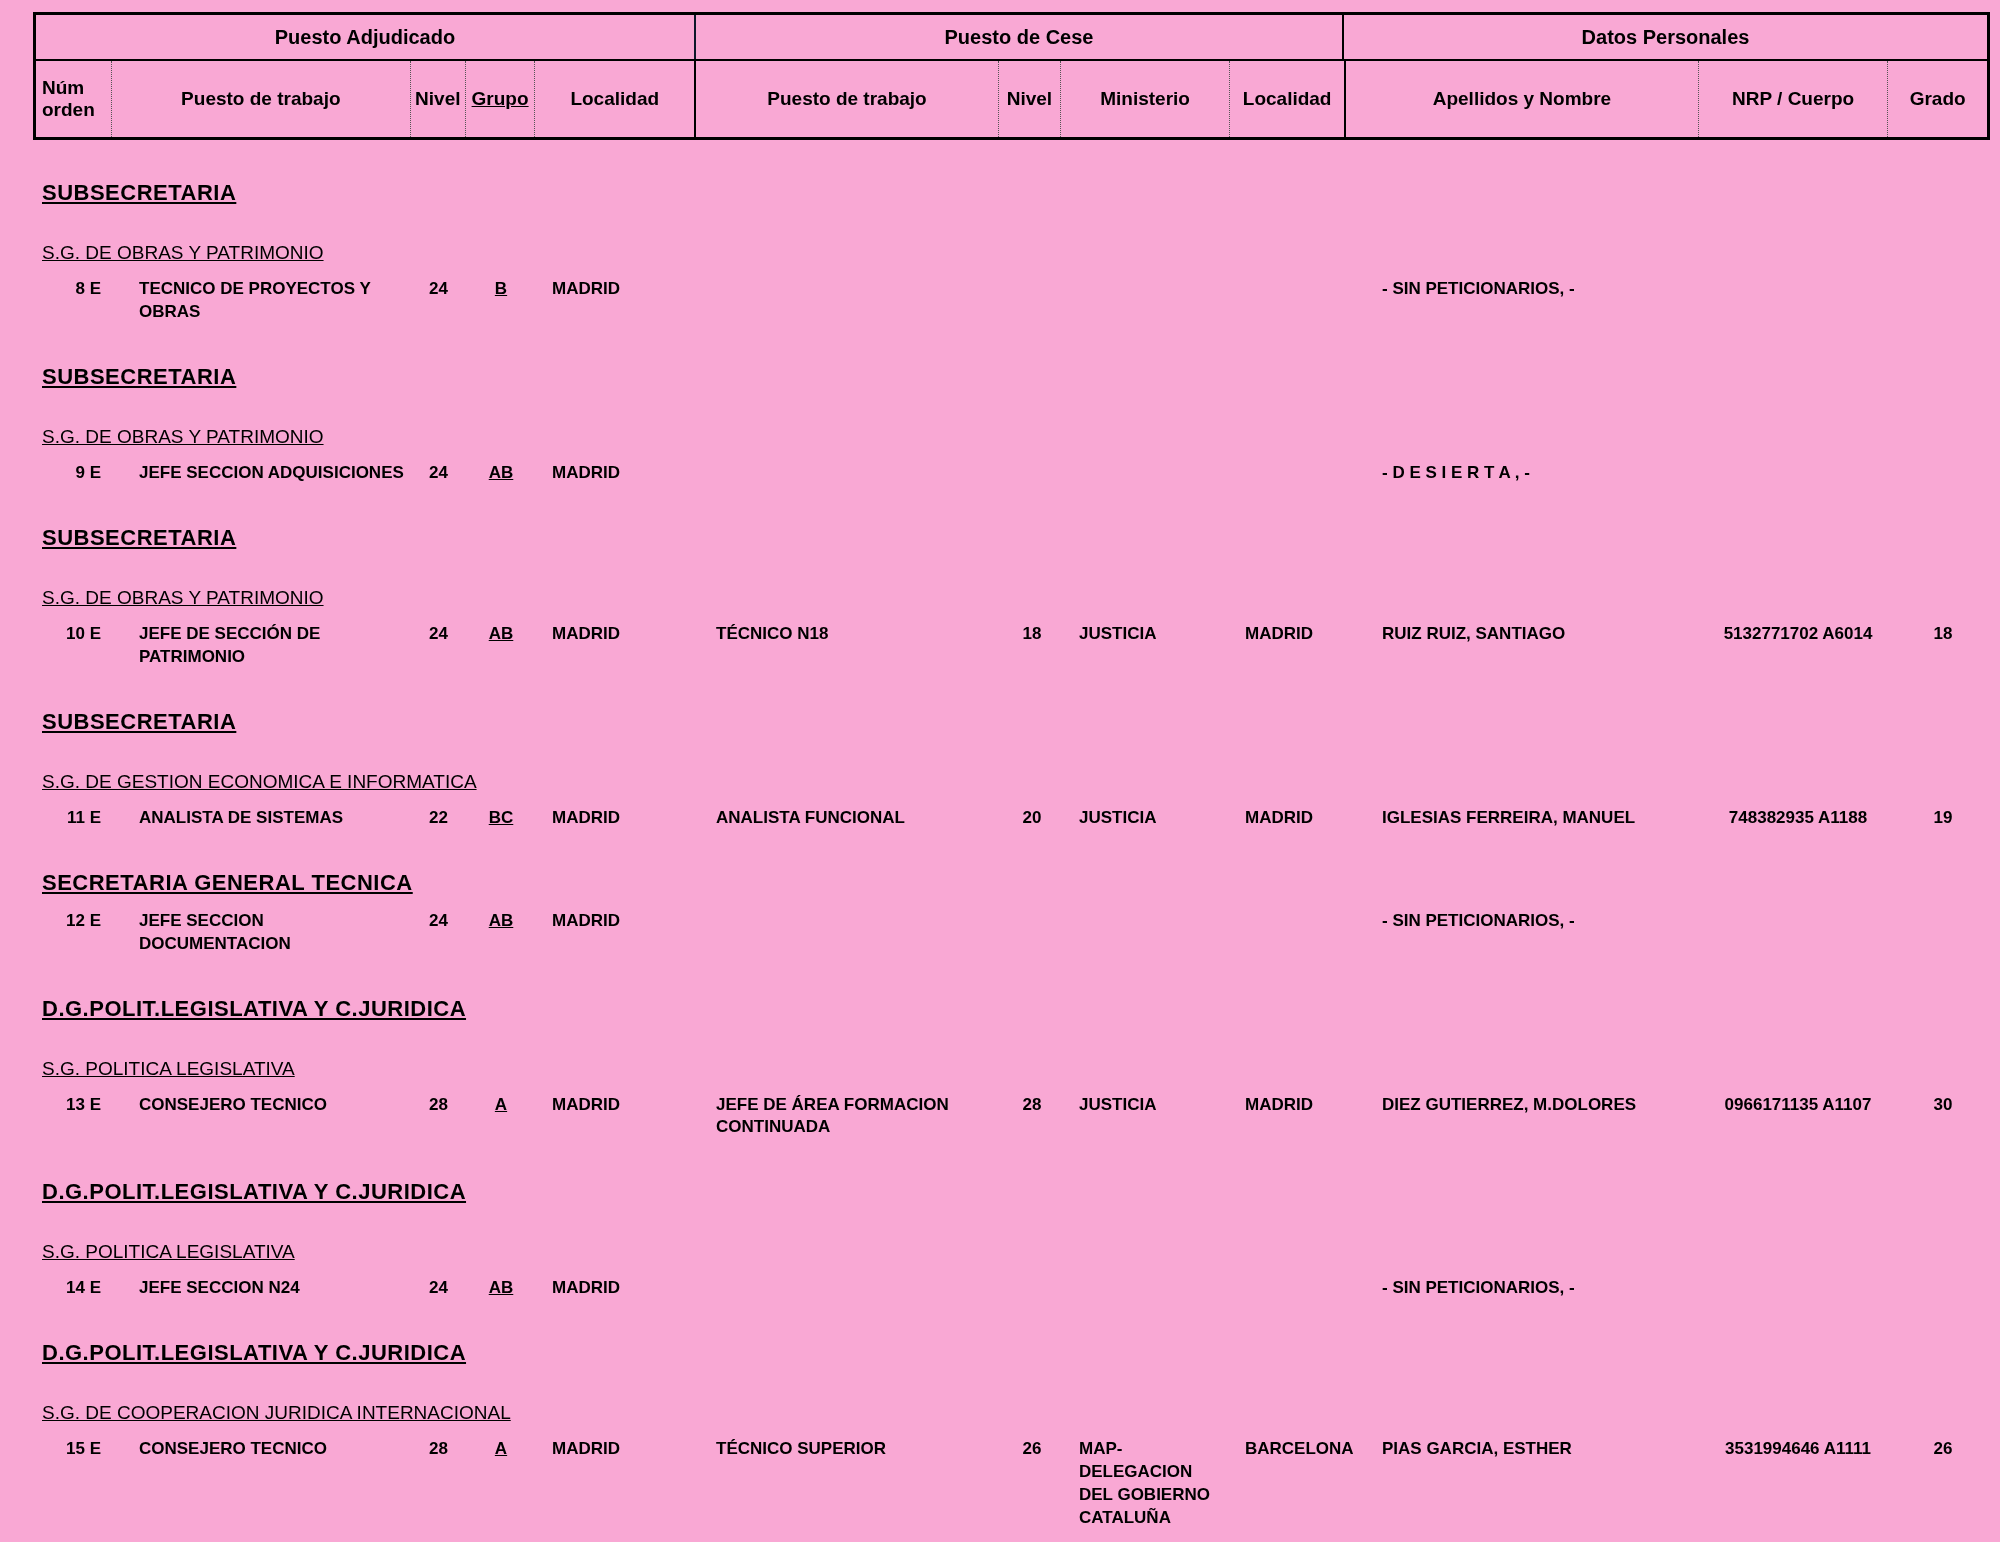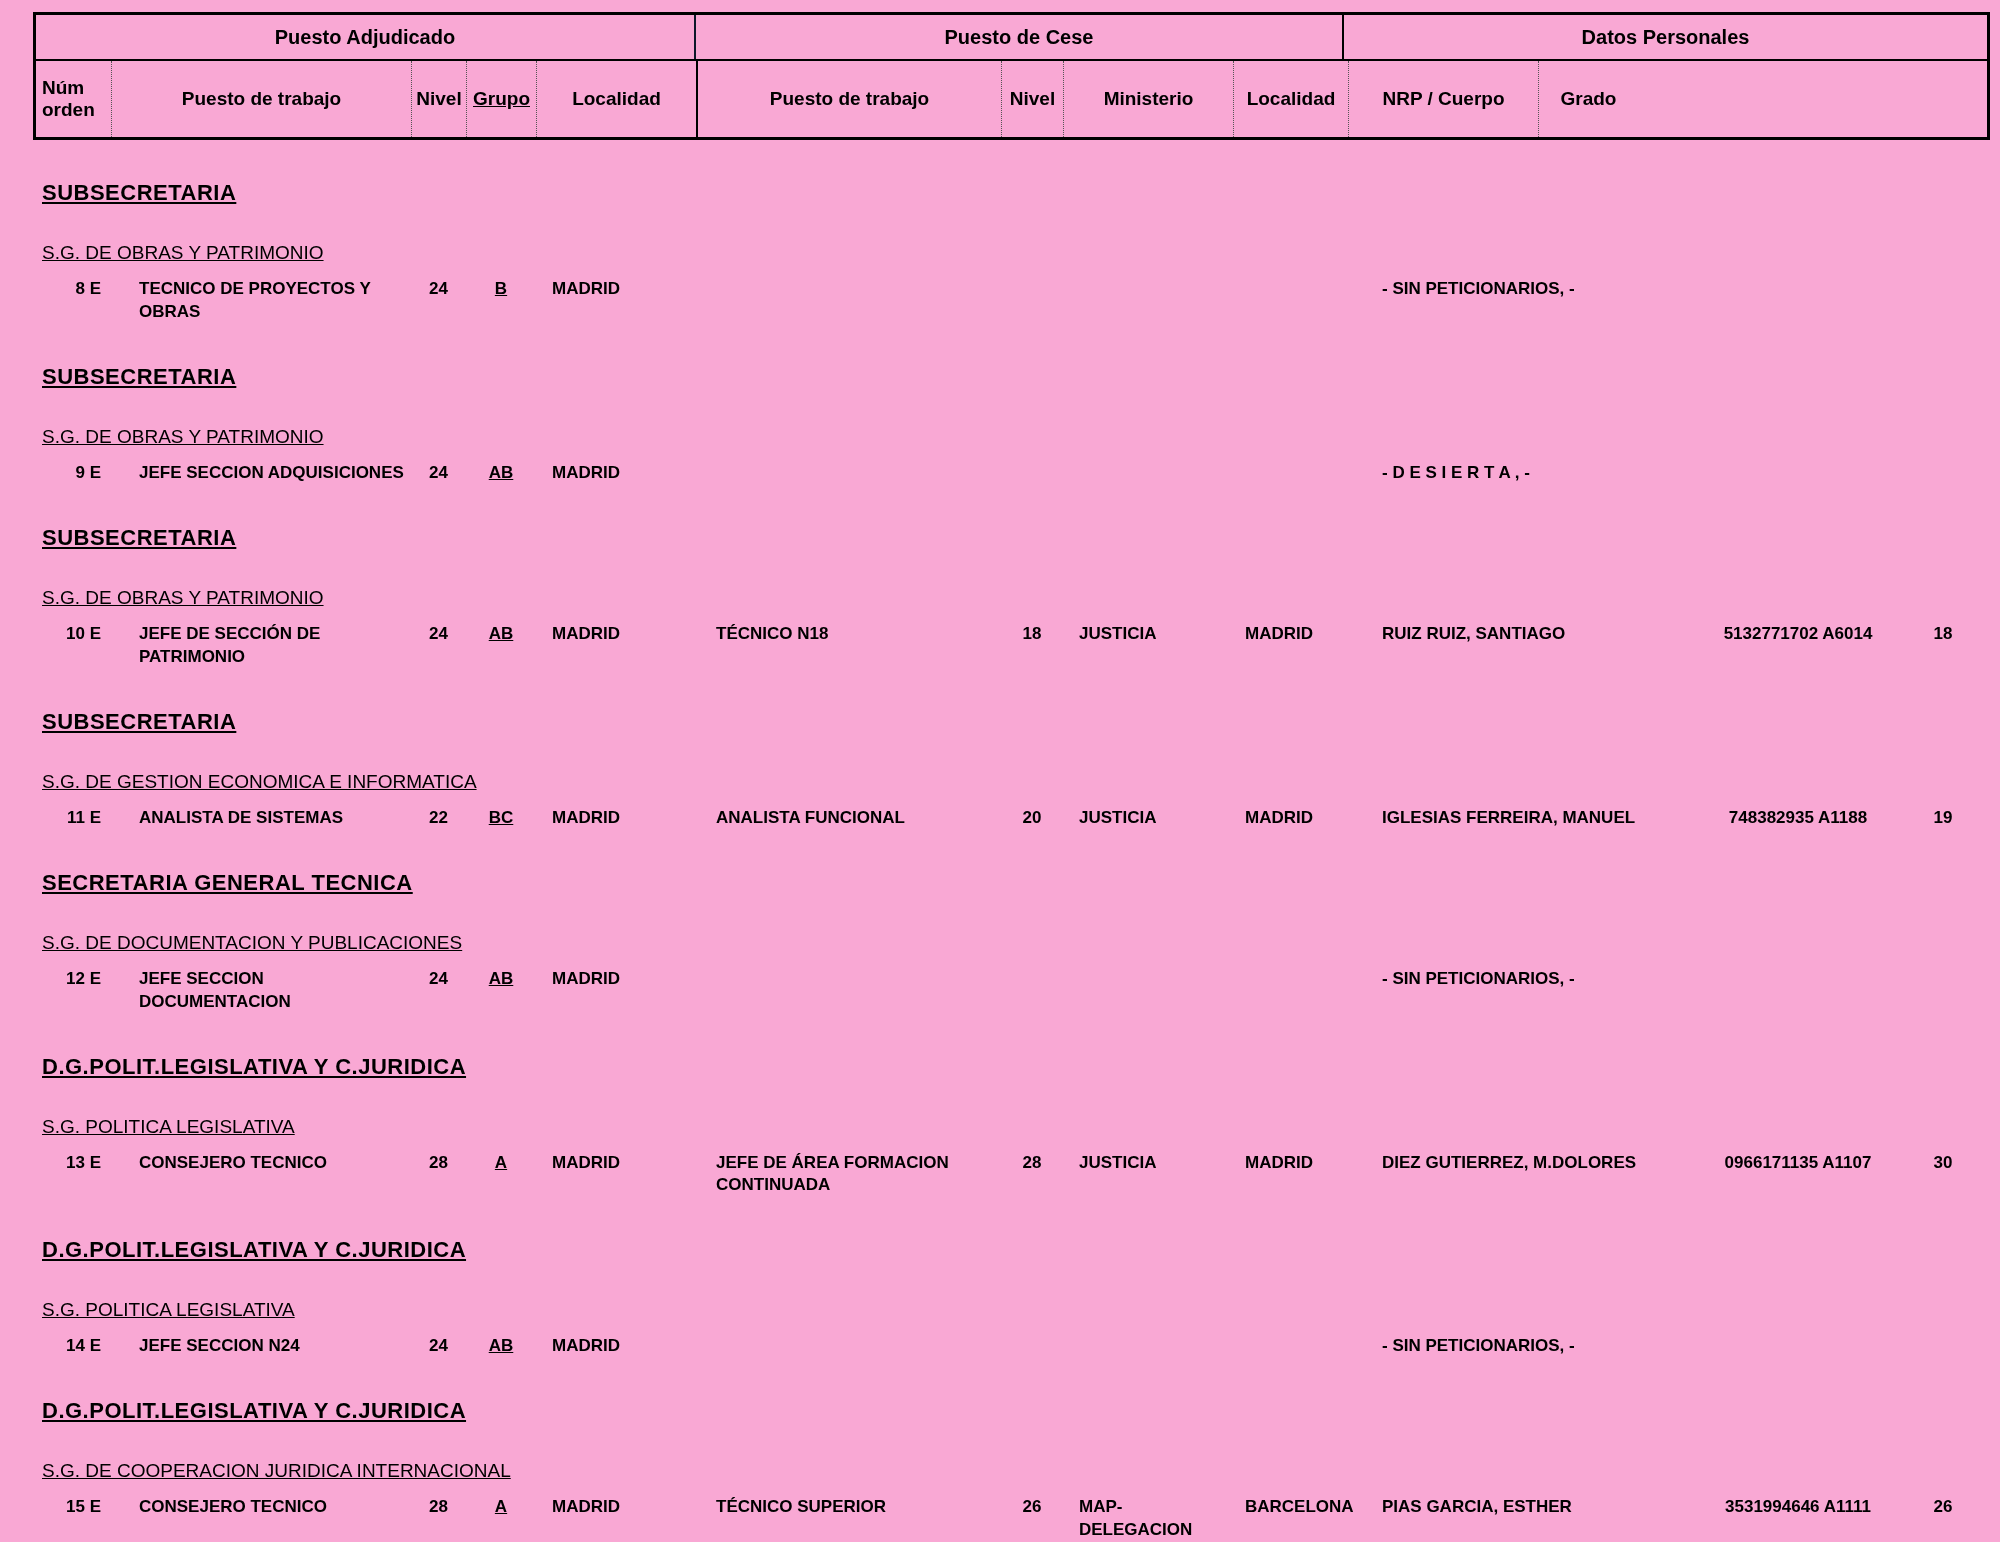--- a/index.html
+++ b/index.html
@@ -124,20 +124,21 @@
       <div class="hcell w-num numh">Núm
 orden</div>
       <div class="hcell w-p1 bl1">Puesto de trabajo</div>
       <div class="hcell w-n1 bl1">Nivel</div>
       <div class="hcell w-gr bl1">Grupo</div>
       <div class="hcell w-l1 bl1">Localidad</div>
       <div class="hcell w-p2 bl2">Puesto de trabajo</div>
       <div class="hcell w-n2 bl1">Nivel</div>
       <div class="hcell w-mi bl1">Ministerio</div>
       <div class="hcell w-l2 bl1">Localidad</div>
+      <div class="hcell w-ap bl2">Apellidos y Nombre</div>
       <div class="hcell w-nr bl1">NRP / Cuerpo</div>
       <div class="hcell w-gd bl1">Grado</div>
     </div>
   </div>
 
   <section>
     <div class="section-heading">SUBSECRETARIA</div>
     <div class="section-subheading">S.G. DE OBRAS Y PATRIMONIO</div>
     <div class="data-row">
       <div class="cell w-num num">8 E</div>
@@ -207,21 +208,20 @@
       <div class="cell w-mi mi">JUSTICIA</div>
       <div class="cell w-l2 l2">MADRID</div>
       <div class="cell w-ap ap">IGLESIAS FERREIRA, MANUEL</div>
       <div class="cell w-nr nr">748382935 A1188</div>
       <div class="cell w-gd gd">19</div>
     </div>
   </section>
 
   <section>
     <div class="section-heading">SECRETARIA GENERAL TECNICA</div>
-    <div class="section-subheading">S.G. DE DOCUMENTACION Y PUBLICACIONES</div>
     <div class="data-row">
       <div class="cell w-num num">12 E</div>
       <div class="cell w-p1 puesto1">JEFE SECCION DOCUMENTACION</div>
       <div class="cell w-n1 nivel">24</div>
       <div class="cell w-gr grupo">AB</div>
       <div class="cell w-l1 loc">MADRID</div>
       <div class="cell w-p2 p2"></div>
       <div class="cell w-n2 nivel"></div>
       <div class="cell w-mi mi"></div>
       <div class="cell w-l2 l2"></div>

